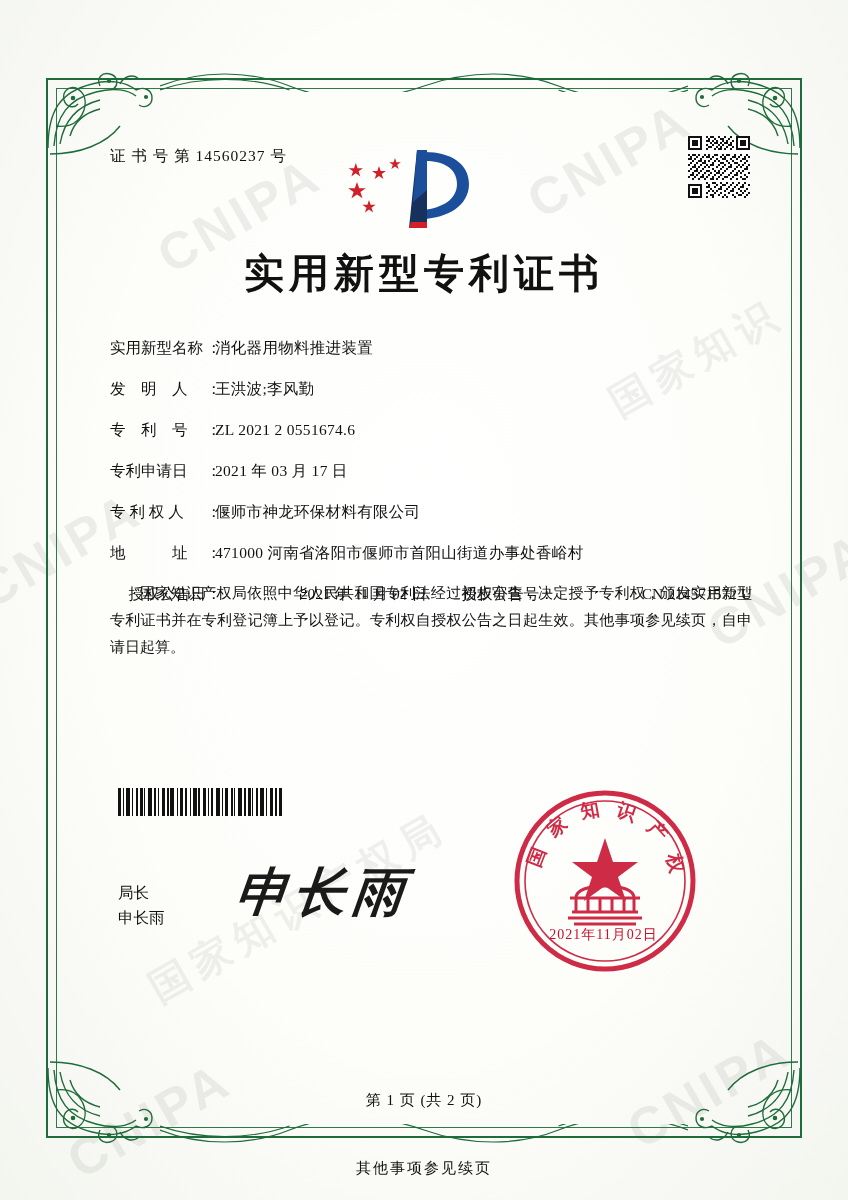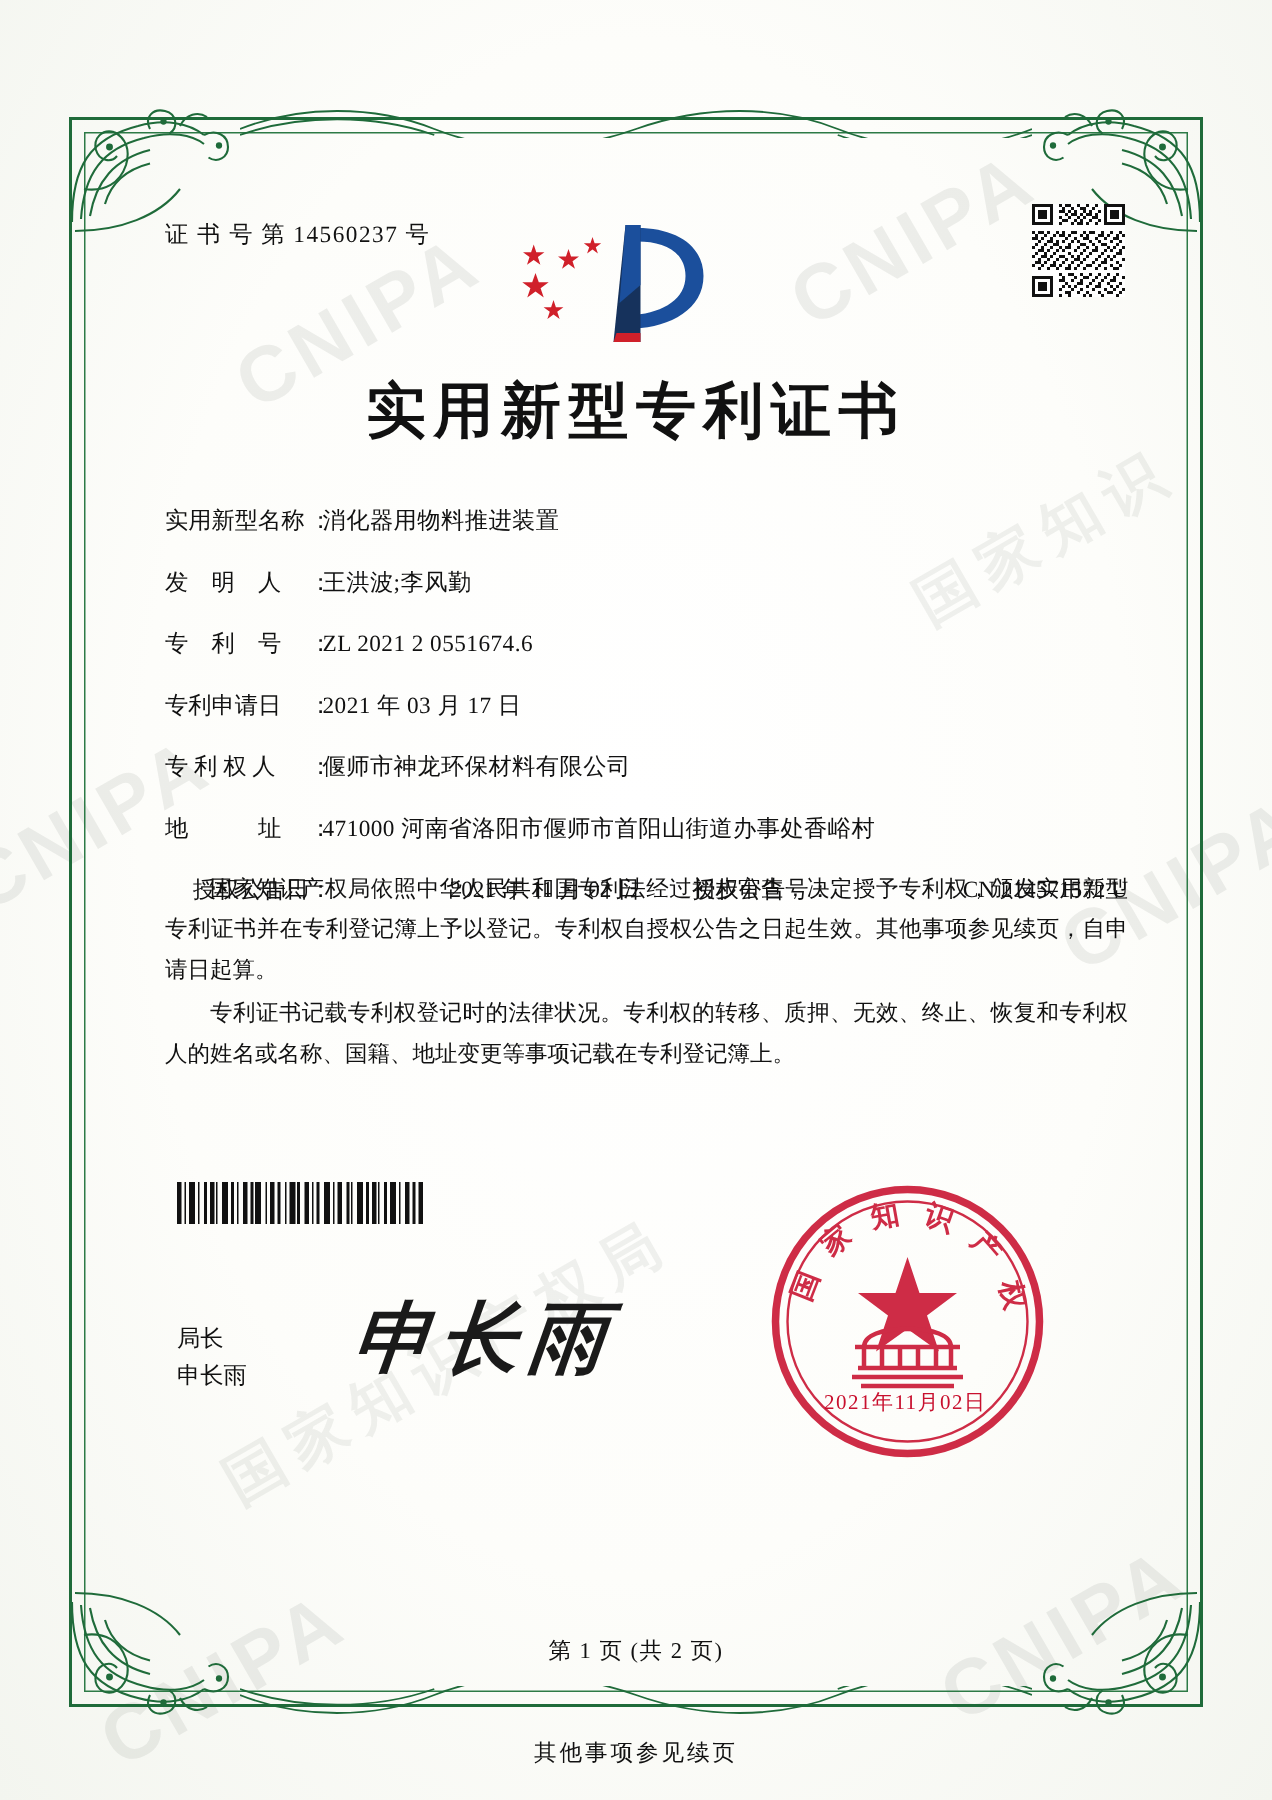--- a/index.html
+++ b/index.html
@@ -588,21 +588,20 @@
         <span class="f-colon">：</span>
         <span class="f2-val">2021 年 11 月 02 日</span>
         <span class="f2-label2">授权公告号</span>
         <span class="f-colon">：</span>
         <span class="f2-val2">CN 214571572 U</span>
       </div>
     </div>
 
     <div class="para">
       <p>国家知识产权局依照中华人民共和国专利法经过初步审查，决定授予专利权，颁发实用新型专利证书并在专利登记簿上予以登记。专利权自授权公告之日起生效。其他事项参见续页，自申请日起算。</p>
-      <p>专利证书记载专利权登记时的法律状况。专利权的转移、质押、无效、终止、恢复和专利权人的姓名或名称、国籍、地址变更等事项记载在专利登记簿上。</p>
     </div>
 
     <div class="barcode">
       <i style="width:3px;background:#111"></i>
         <i style="width:2px"></i>
       <i style="width:1px;background:#111"></i>
         <i style="width:2px"></i>
       <i style="width:4px;background:#111"></i>
         <i style="width:2px"></i>
       <i style="width:1px;background:#111"></i>

